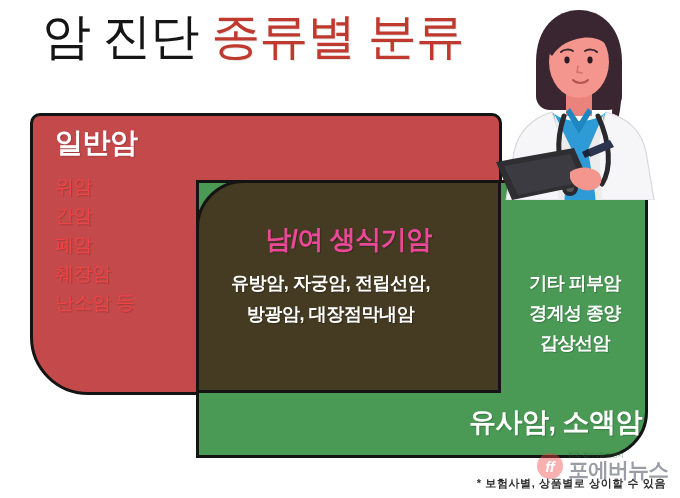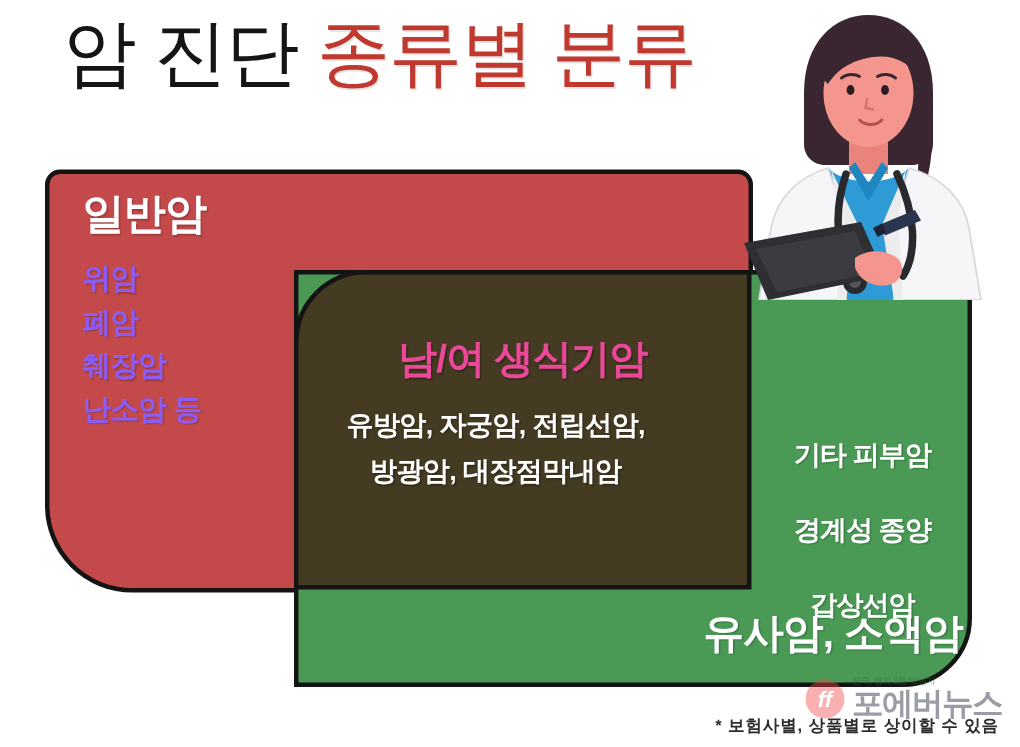--- a/index.html
+++ b/index.html
@@ -84,23 +84,23 @@
     font-size: 28px;
     font-weight: 900;
     letter-spacing: -0.5px;
     text-shadow: 1px 1px 1px rgba(0,0,0,0.18);
   }
   .gen-list {
     position: absolute;
     left: 55px;
     top: 172px;
     z-index: 6;
-    color: #8b5cf6;
+    color: #ef4444;
     font-size: 19px;
-    font-weight: 700;
+    font-weight: 400;
     line-height: 29px;
     letter-spacing: -0.4px;
     text-shadow: 1px 1px 1px rgba(0,0,0,0.18);
   }
   .gen-list div { white-space: nowrap; }
 
   .repro-head {
     position: absolute;
     left: 196px;
     top: 222px;
@@ -136,21 +136,21 @@
     width: 138px;
     z-index: 7;
     text-align: center;
     color: #ffffff;
     font-size: 18px;
     font-weight: 800;
     line-height: 30px;
     letter-spacing: -0.6px;
     text-shadow: 1px 1px 1px rgba(0,0,0,0.20);
   }
-  .sim-list div { white-space: nowrap; margin-top: 20px; }
+  .sim-list div { white-space: nowrap; }
 
   .sim-head {
     position: absolute;
     right: 38px;
     top: 404px;
     z-index: 7;
     color: #ffffff;
     font-size: 27px;
     font-weight: 900;
     letter-spacing: -0.5px;
@@ -283,20 +283,21 @@
 
       <path d="M108 150 L132 140 L136 147 L112 157 Z" fill="#2b3550"></path>
       <path d="M104 152 L110 149 L113 155 L107 158 Z" fill="#1d2438"></path>
     </svg>
   </div>
 
   <div class="box box-general"></div>
   <div class="gen-head">일반암</div>
   <div class="gen-list">
     <div>위암</div>
+    <div>간암</div>
     <div>폐암</div>
     <div>췌장암</div>
     <div>난소암 등</div>
   </div>
 
   <div class="box box-similar"></div>
   <div class="sim-list">
     <div>기타 피부암</div>
     <div>경계성 종양</div>
     <div>갑상선암</div>

